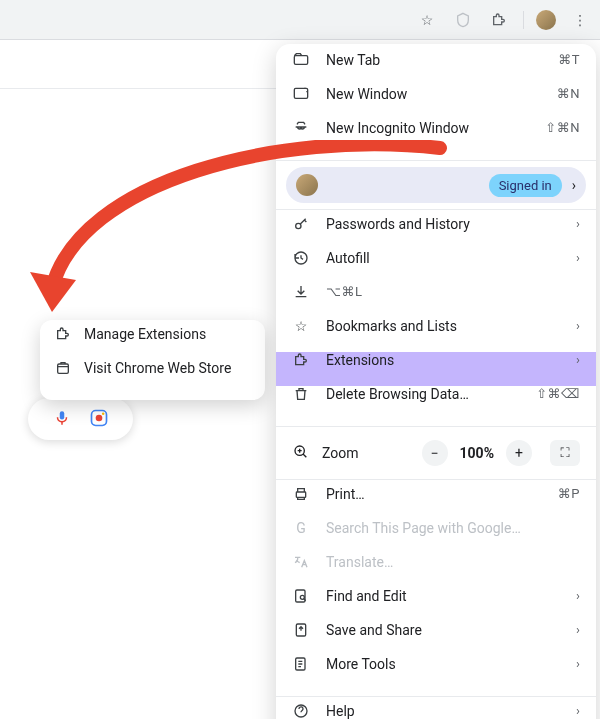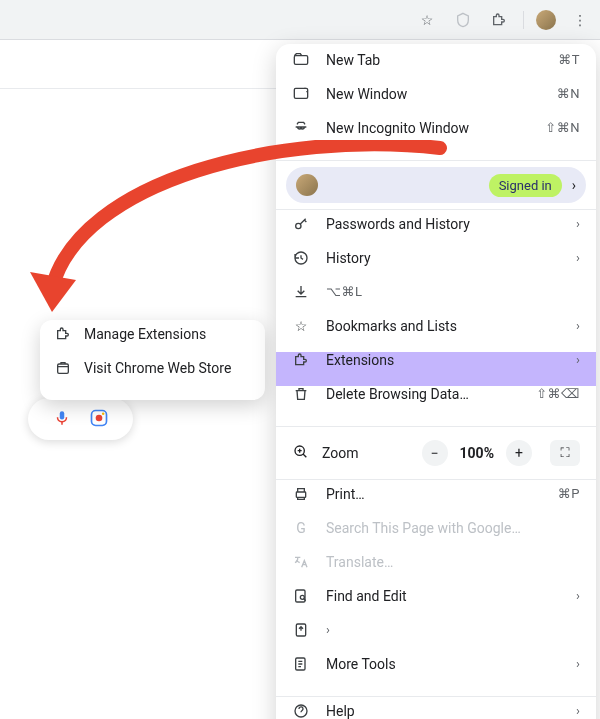--- a/index.html
+++ b/index.html
@@ -84,21 +84,21 @@
     align-items: center;
     padding: 0 10px;
     gap: 10px;
   }
   .avatar-md {
     width: 22px; height: 22px; border-radius: 50%;
     background: linear-gradient(135deg,#c9a978,#8a744d);
   }
   .signedin-row .spacer { flex: 1; }
   .pill {
-    background: #bef264;
+    background: #7dd3fc;
     color: #2a2f6a;
     padding: 4px 10px;
     border-radius: 12px;
     font-size: 13px;
   }
   
   .zoom-row {
     display: flex; align-items: center;
     height: 40px;
     padding: 0 16px;
@@ -249,21 +249,21 @@
     </span>
     <span class="label">Passwords and History</span>
     <span class="chev">›</span>
   </div>
   <div class="menu-item">
     <span class="icon">
       <svg width="16" height="16" viewBox="0 0 24 24" fill="none" stroke="currentColor" stroke-width="2">
           <path d="M3 12a9 9 0 109-9 9 9 0 00-9 9zM3 6v6h6M12 8v4l3 2"></path>
         </svg>
     </span>
-    <span class="label">History</span>
+    <span class="label">Autofill</span>
     <span class="chev">›</span>
   </div>
   <div class="menu-item">
     <span class="icon">
       <svg width="16" height="16" viewBox="0 0 24 24" fill="none" stroke="currentColor" stroke-width="2">
           <path d="M12 3v12m-5-5l5 5 5-5M4 19h16"></path>
         </svg>
     </span>
     <span class="shortcut">⌥⌘L</span>
   </div>
@@ -342,20 +342,21 @@
     <span class="label">Find and Edit</span>
     <span class="chev">›</span>
   </div>
   <div class="menu-item">
     <span class="icon">
       <svg width="16" height="16" viewBox="0 0 24 24" fill="none" stroke="currentColor" stroke-width="2">
           <rect x="5" y="3" width="14" height="18" rx="2"></rect>
           <path d="M12 7v6M9 10l3-3 3 3"></path>
         </svg>
     </span>
+    <span class="label">Save and Share</span>
     <span class="chev">›</span>
   </div>
   <div class="menu-item">
     <span class="icon">
       <svg width="16" height="16" viewBox="0 0 24 24" fill="none" stroke="currentColor" stroke-width="2">
           <rect x="4" y="3" width="14" height="18" rx="2"></rect>
           <path d="M8 8h6M8 12h6M8 16h4"></path>
         </svg>
     </span>
     <span class="label">More Tools</span>

